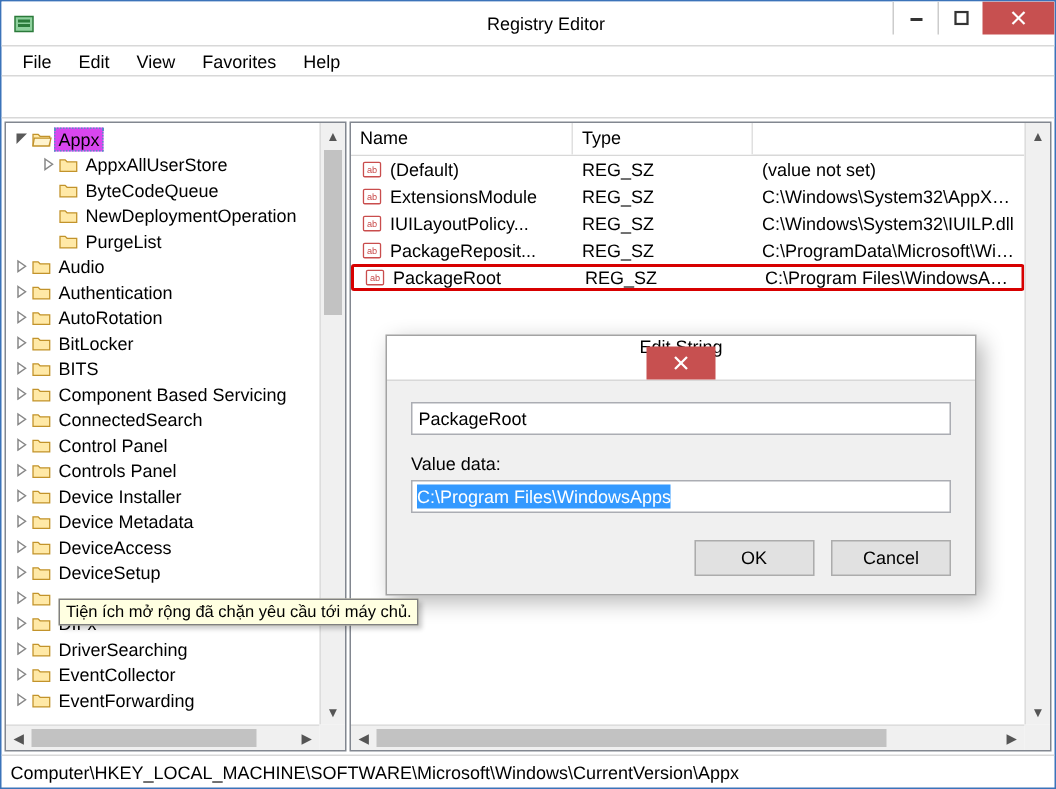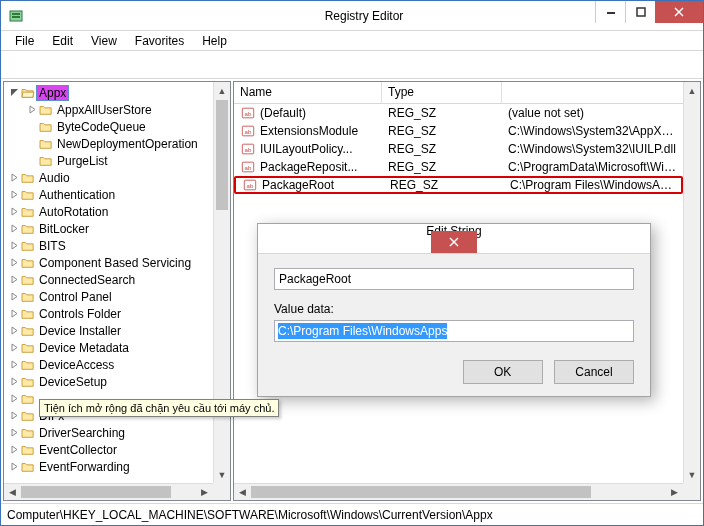--- a/index.html
+++ b/index.html
@@ -267,21 +267,21 @@
             <span class="exp">
               <svg width="9" height="9">
                 <path d="M2 1 L7 4.5 L2 8 Z" fill="none" stroke="#888"></path>
               </svg>
             </span>
             <span class="fld">
               <svg viewBox="0 0 16 14">
                 <path d="M1 3 L5 3 L6.5 4.5 L14 4.5 L14 12 L1 12 Z" fill="#ffe9a7" stroke="#c2932b"></path>
               </svg>
             </span>
-            <span>Controls Folder</span>
+            <span>Controls Panel</span>
           </li>
           <li style="padding-left: 0px;">
             <span class="exp">
               <svg width="9" height="9">
                 <path d="M2 1 L7 4.5 L2 8 Z" fill="none" stroke="#888"></path>
               </svg>
             </span>
             <span class="fld">
               <svg viewBox="0 0 16 14">
                 <path d="M1 3 L5 3 L6.5 4.5 L14 4.5 L14 12 L1 12 Z" fill="#ffe9a7" stroke="#c2932b"></path>

